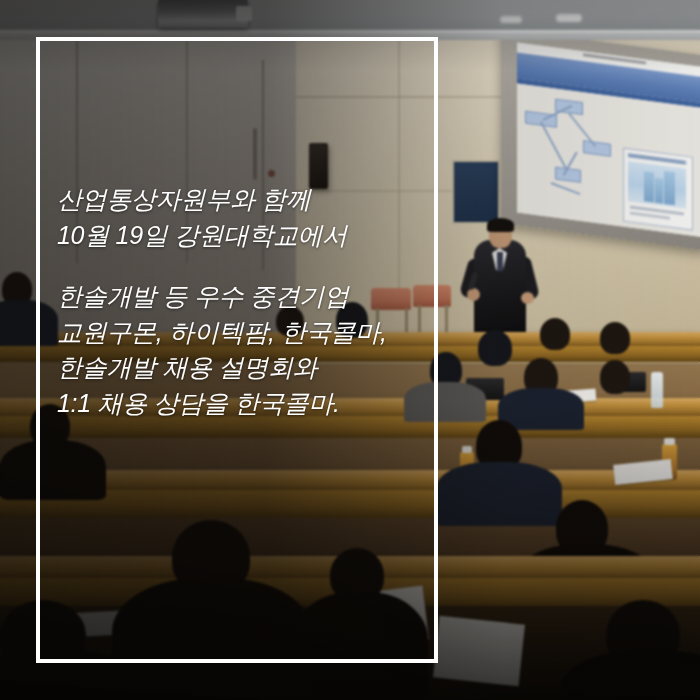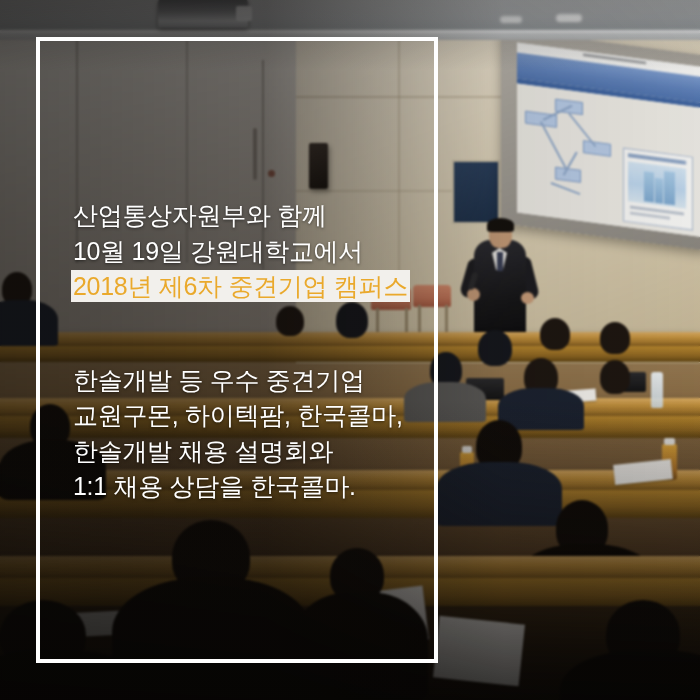--- a/index.html
+++ b/index.html
@@ -312,21 +312,22 @@
     pointer-events: none;
   }
 
   
   .textblock {
     position: absolute;
     left: 57px; top: 182px;
     width: 360px;
   }
   .para {
-    margin: 16px;
+    margin: 0;
+    font-style: italic;
   }
   .line {
     font-size: 25px;
     line-height: 35.5px;
     color: #ffffff;
     letter-spacing: -0.3px;
     white-space: nowrap;
     text-shadow: 0 1px 3px rgba(0,0,0,.55);
   }
   .line.hl {
@@ -494,21 +495,20 @@
   <div class="overlay-global"></div>
   <div class="overlay-bottom"></div>
 
   <div class="frame"></div>
 
   <div class="textblock">
 
     <div class="para">
       <div class="line">산업통상자원부와 함께</div>
       <div class="line">10월 19일 강원대학교에서</div>
-      <div class="line hl"><span class="hl-span">2018년 제6차 중견기업 캠퍼스</span></div>
     </div>
 
     <div class="gap"></div>
 
     <div class="para">
       <div class="line">한솔개발 등 우수 중견기업</div>
       <div class="line">교원구몬, 하이텍팜, 한국콜마,</div>
       <div class="line">한솔개발 채용 설명회와</div>
       <div class="line">1:1 채용 상담을 한국콜마.</div>
     </div>

